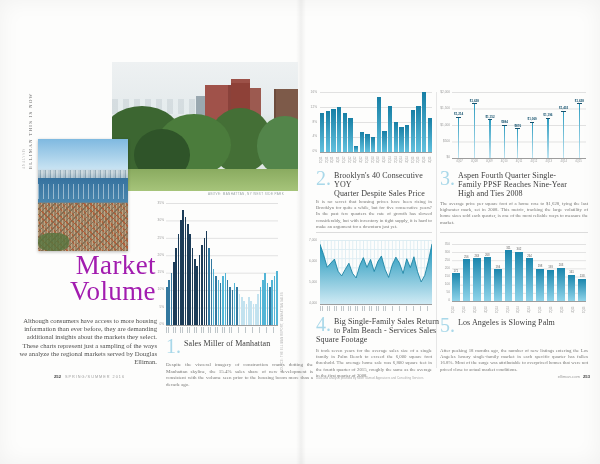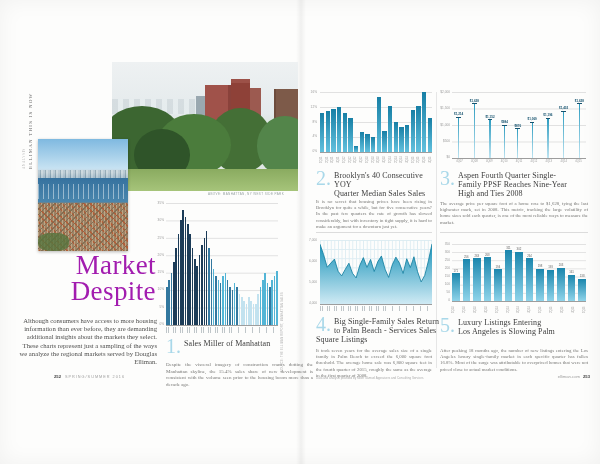--- a/index.html
+++ b/index.html
@@ -142,21 +142,21 @@
   <div class="abs photo aerial">
     <div class="cityline"></div>
     <div class="boats"></div>
     <div class="roofs1"></div>
     <div class="roofs2"></div>
     <div class="greens"></div>
   </div>
 
   <div class="abs mktitle">
     <span style="display:block">Market</span>
-    <span style="display:block">Despite</span>
+    <span style="display:block">Volume</span>
   </div>
   <div class="abs intro">Although consumers have access to more housing information than ever before, they are demanding additional insights about the markets they select. These charts represent just a sampling of the ways we analyze the regional markets served by Douglas Elliman.</div>
 
   <div class="abs yticks" style="left:150px;top:201px;width:14px;height:125px;">
       <span class="yt">35%</span>
       <span class="yt">30%</span>
       <span class="yt">25%</span>
       <span class="yt">20%</span>
       <span class="yt">15%</span>
       <span class="yt">10%</span>
@@ -272,21 +272,21 @@
       <span class="xt">3Q14</span>
       <span class="xt">4Q14</span>
       <span class="xt">1Q15</span>
       <span class="xt">2Q15</span>
       <span class="xt">3Q15</span>
       <span class="xt">4Q15</span>
     </div>
   <div class="abs num" style="left:316px;top:168px;">2.</div>
   <div class="abs ctitle" style="left:334px;top:171px;width:105px;">
     <span>Brooklyn's 40 Consecutive YOY</span>
-    <span>Quarter Median Sales Sales</span>
+    <span>Quarter Despite Sales Price</span>
   </div>
   <div class="abs cbody" style="left:316px;top:199px;width:116px;">It is no secret that housing prices have been rising in Brooklyn for quite a while, but for five consecutive years? In the past few quarters the rate of growth has slowed considerably, but with inventory in tight supply, it is hard to make an argument for a downturn just yet.</div>
   <div class="abs divider" style="left:316px;top:232px;width:116px;"></div>
 
   <div class="abs yticks" style="left:434px;top:90px;width:16px;height:69px;">
       <span class="yt">$2,000</span>
       <span class="yt">$1,500</span>
       <span class="yt">$1,000</span>
       <span class="yt">$500</span>
       <span class="yt">$0</span>
@@ -378,21 +378,21 @@
         </defs>
         <polygon points="0,64 0.00,4.18 3.48,14.68 6.97,27.22 10.45,23.08 13.94,19.09 17.42,31.27 20.90,35.88 24.39,29.25 27.87,23.21 31.35,33.32 34.84,37.95 38.32,25.51 41.81,17.62 45.29,27.39 48.77,19.46 52.26,31.49 55.74,21.61 59.23,15.98 62.71,29.16 66.19,37.40 69.68,24.83 73.16,17.13 76.65,23.17 80.13,33.45 83.61,18.69 87.10,27.56 90.58,16.75 94.06,31.59 97.55,41.90 101.03,35.37 104.52,20.89 108.00,3.88 108,64" fill="url(#ag)"></polygon>
         <polyline points="0.00,4.18 3.48,14.68 6.97,27.22 10.45,23.08 13.94,19.09 17.42,31.27 20.90,35.88 24.39,29.25 27.87,23.21 31.35,33.32 34.84,37.95 38.32,25.51 41.81,17.62 45.29,27.39 48.77,19.46 52.26,31.49 55.74,21.61 59.23,15.98 62.71,29.16 66.19,37.40 69.68,24.83 73.16,17.13 76.65,23.17 80.13,33.45 83.61,18.69 87.10,27.56 90.58,16.75 94.06,31.59 97.55,41.90 101.03,35.37 104.52,20.89 108.00,3.88" fill="none" stroke="#0f7d9e" stroke-width="0.8"></polyline>
       </svg>
   </div>
   <div class="abs tick-tex" style="left:320px;top:306px;width:112px;height:5px;"></div>
   <div class="abs num" style="left:316px;top:314px;">4.</div>
   <div class="abs ctitle" style="left:334px;top:317px;width:105px;">
     <span>Big Single-Family Sales Return</span>
     <span>to Palm Beach - Services Sales</span>
-    <span class="flush">Square Listings</span>
+    <span class="flush">Square Footage</span>
   </div>
   <div class="abs cbody" style="left:316px;top:348px;width:116px;">It took seven years for the average sales size of a single family in Palm Beach to exceed the 6,000 square foot threshold. The average home sale was 6,800 square feet in the fourth quarter of 2015, roughly the same as the average in the first quarter of 2008.</div>
 
   <div class="abs yticks" style="left:436px;top:242px;width:14px;height:60px;">
       <span class="yt">350</span>
       <span class="yt">300</span>
       <span class="yt">250</span>
       <span class="yt">200</span>
       <span class="yt">150</span>
       <span class="yt">100</span>
@@ -452,21 +452,20 @@
       <span class="xt">3Q14</span>
       <span class="xt">4Q14</span>
       <span class="xt">1Q15</span>
       <span class="xt">2Q15</span>
       <span class="xt">3Q15</span>
       <span class="xt">4Q15</span>
       <span class="xt">1Q16</span>
     </div>
   <div class="abs num" style="left:440px;top:315px;">5.</div>
   <div class="abs ctitle" style="left:458px;top:318px;width:128px;">
-    <span>Luxury Listings Entering</span>
     <span>Los Angeles is Slowing Palm</span>
   </div>
   <div class="abs cbody" style="left:440px;top:348px;width:148px;">After peaking 18 months ago, the number of new listings entering the Los Angeles luxury single-family market in each specific quarter has fallen 16.8%. Most of the surge was attributable to overpriced homes that were not priced close to actual market conditions.</div>
 
   <div class="abs f-left">
     <b>252</b><span class="issue">SPRING/SUMMER 2016</span>
   </div>
   <div class="abs f-note">Data and analysis provided by Miller Samuel Appraisers and Consulting Services</div>
   <div class="abs f-right">
     <span>elliman.com</span><b>253</b>

